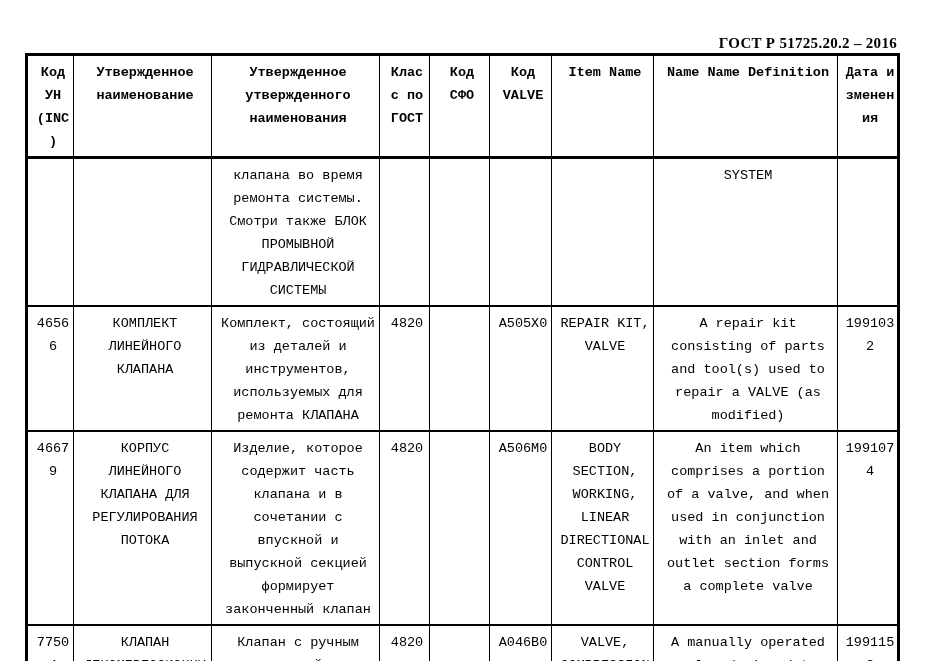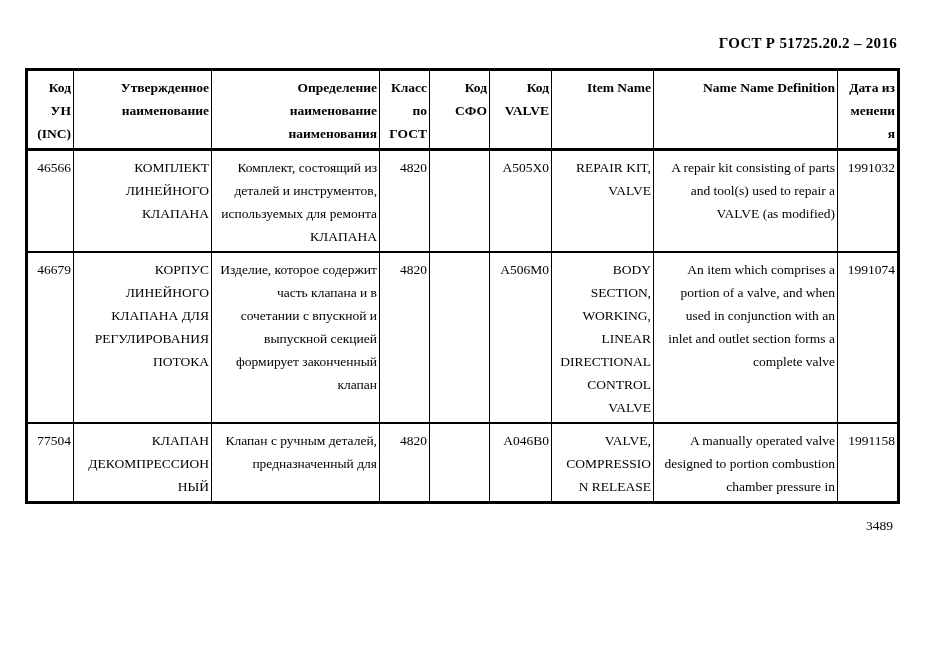--- a/index.html
+++ b/index.html
@@ -16,42 +16,43 @@
     box-sizing: border-box;
     width: 935px;
     height: 661px;
     padding: 34px 38px 0 25px;
   }
   .doc-title {
     text-align: right;
     font-weight: bold;
     font-size: 15px;
     line-height: 18px;
-    margin-bottom: 16px;
+    margin-bottom: 1px;
     letter-spacing: 0.3px;
   }
   table.gost {
     border-collapse: collapse;
     table-layout: fixed;
     width: 872px;
     border: 3px solid #000;
   }
   table.gost th,
   table.gost td {
     border-left: 1px solid #000;
     border-right: 1px solid #000;
     border-top: 2px solid #000;
     border-bottom: 2px solid #000;
     vertical-align: top;
-    text-align: right;
+    text-align: center;
     font-size: 13.5px;
     line-height: 23px;
     padding: 5px 2px 3px 7px;
     overflow-wrap: break-word;
     box-sizing: border-box;
+    font-family: Liberation Mono, monospace;
   }
   table.gost th {
     font-weight: bold;
     border-bottom: 3px solid #000;
   }
   th.brk { word-break: break-all; }
   tr.hdr       { height: 75px; }
   tr.row-0     { height: 116px; }
   tr.row-1     { height: 95px; }
   tr.row-2     { height: 166px; margin-top: 6px; }
@@ -79,30 +80,41 @@
       <col style="width:60px">
       <col style="width:62px">
       <col style="width:102px">
       <col style="width:184px">
       <col style="width:61px">
     </colgroup>
     <thead>
       <tr class="hdr">
         <th>Код УН (INC)</th>
         <th>Утвержденное наименование</th>
-        <th>Определение наименование наименования</th>
+        <th>Утвержденное утвержденного наименования</th>
         <th>Класс по ГОСТ</th>
         <th>Код СФО</th>
         <th>Код VALVE</th>
         <th>Item Name</th>
         <th>Name Name Definition</th>
         <th class="brk">Дата изменения</th>
       </tr>
     </thead>
     <tbody>
+      <tr class="row-0">
+        <td></td>
+        <td></td>
+        <td>клапана во время ремонта системы. Смотри также БЛОК ПРОМЫВНОЙ ГИДРАВЛИЧЕСКОЙ СИСТЕМЫ</td>
+        <td></td>
+        <td></td>
+        <td></td>
+        <td></td>
+        <td>SYSTEM</td>
+        <td></td>
+      </tr>
       <tr class="row-1">
         <td>46566</td>
         <td>КОМПЛЕКТ ЛИНЕЙНОГО КЛАПАНА</td>
         <td>Комплект, состоящий из деталей и инструментов, используемых для ремонта КЛАПАНА</td>
         <td>4820</td>
         <td></td>
         <td>A505X0</td>
         <td>REPAIR KIT, VALVE</td>
         <td>A repair kit consisting of parts and tool(s) used to repair a VALVE (as modified)</td>
         <td>1991032</td>

